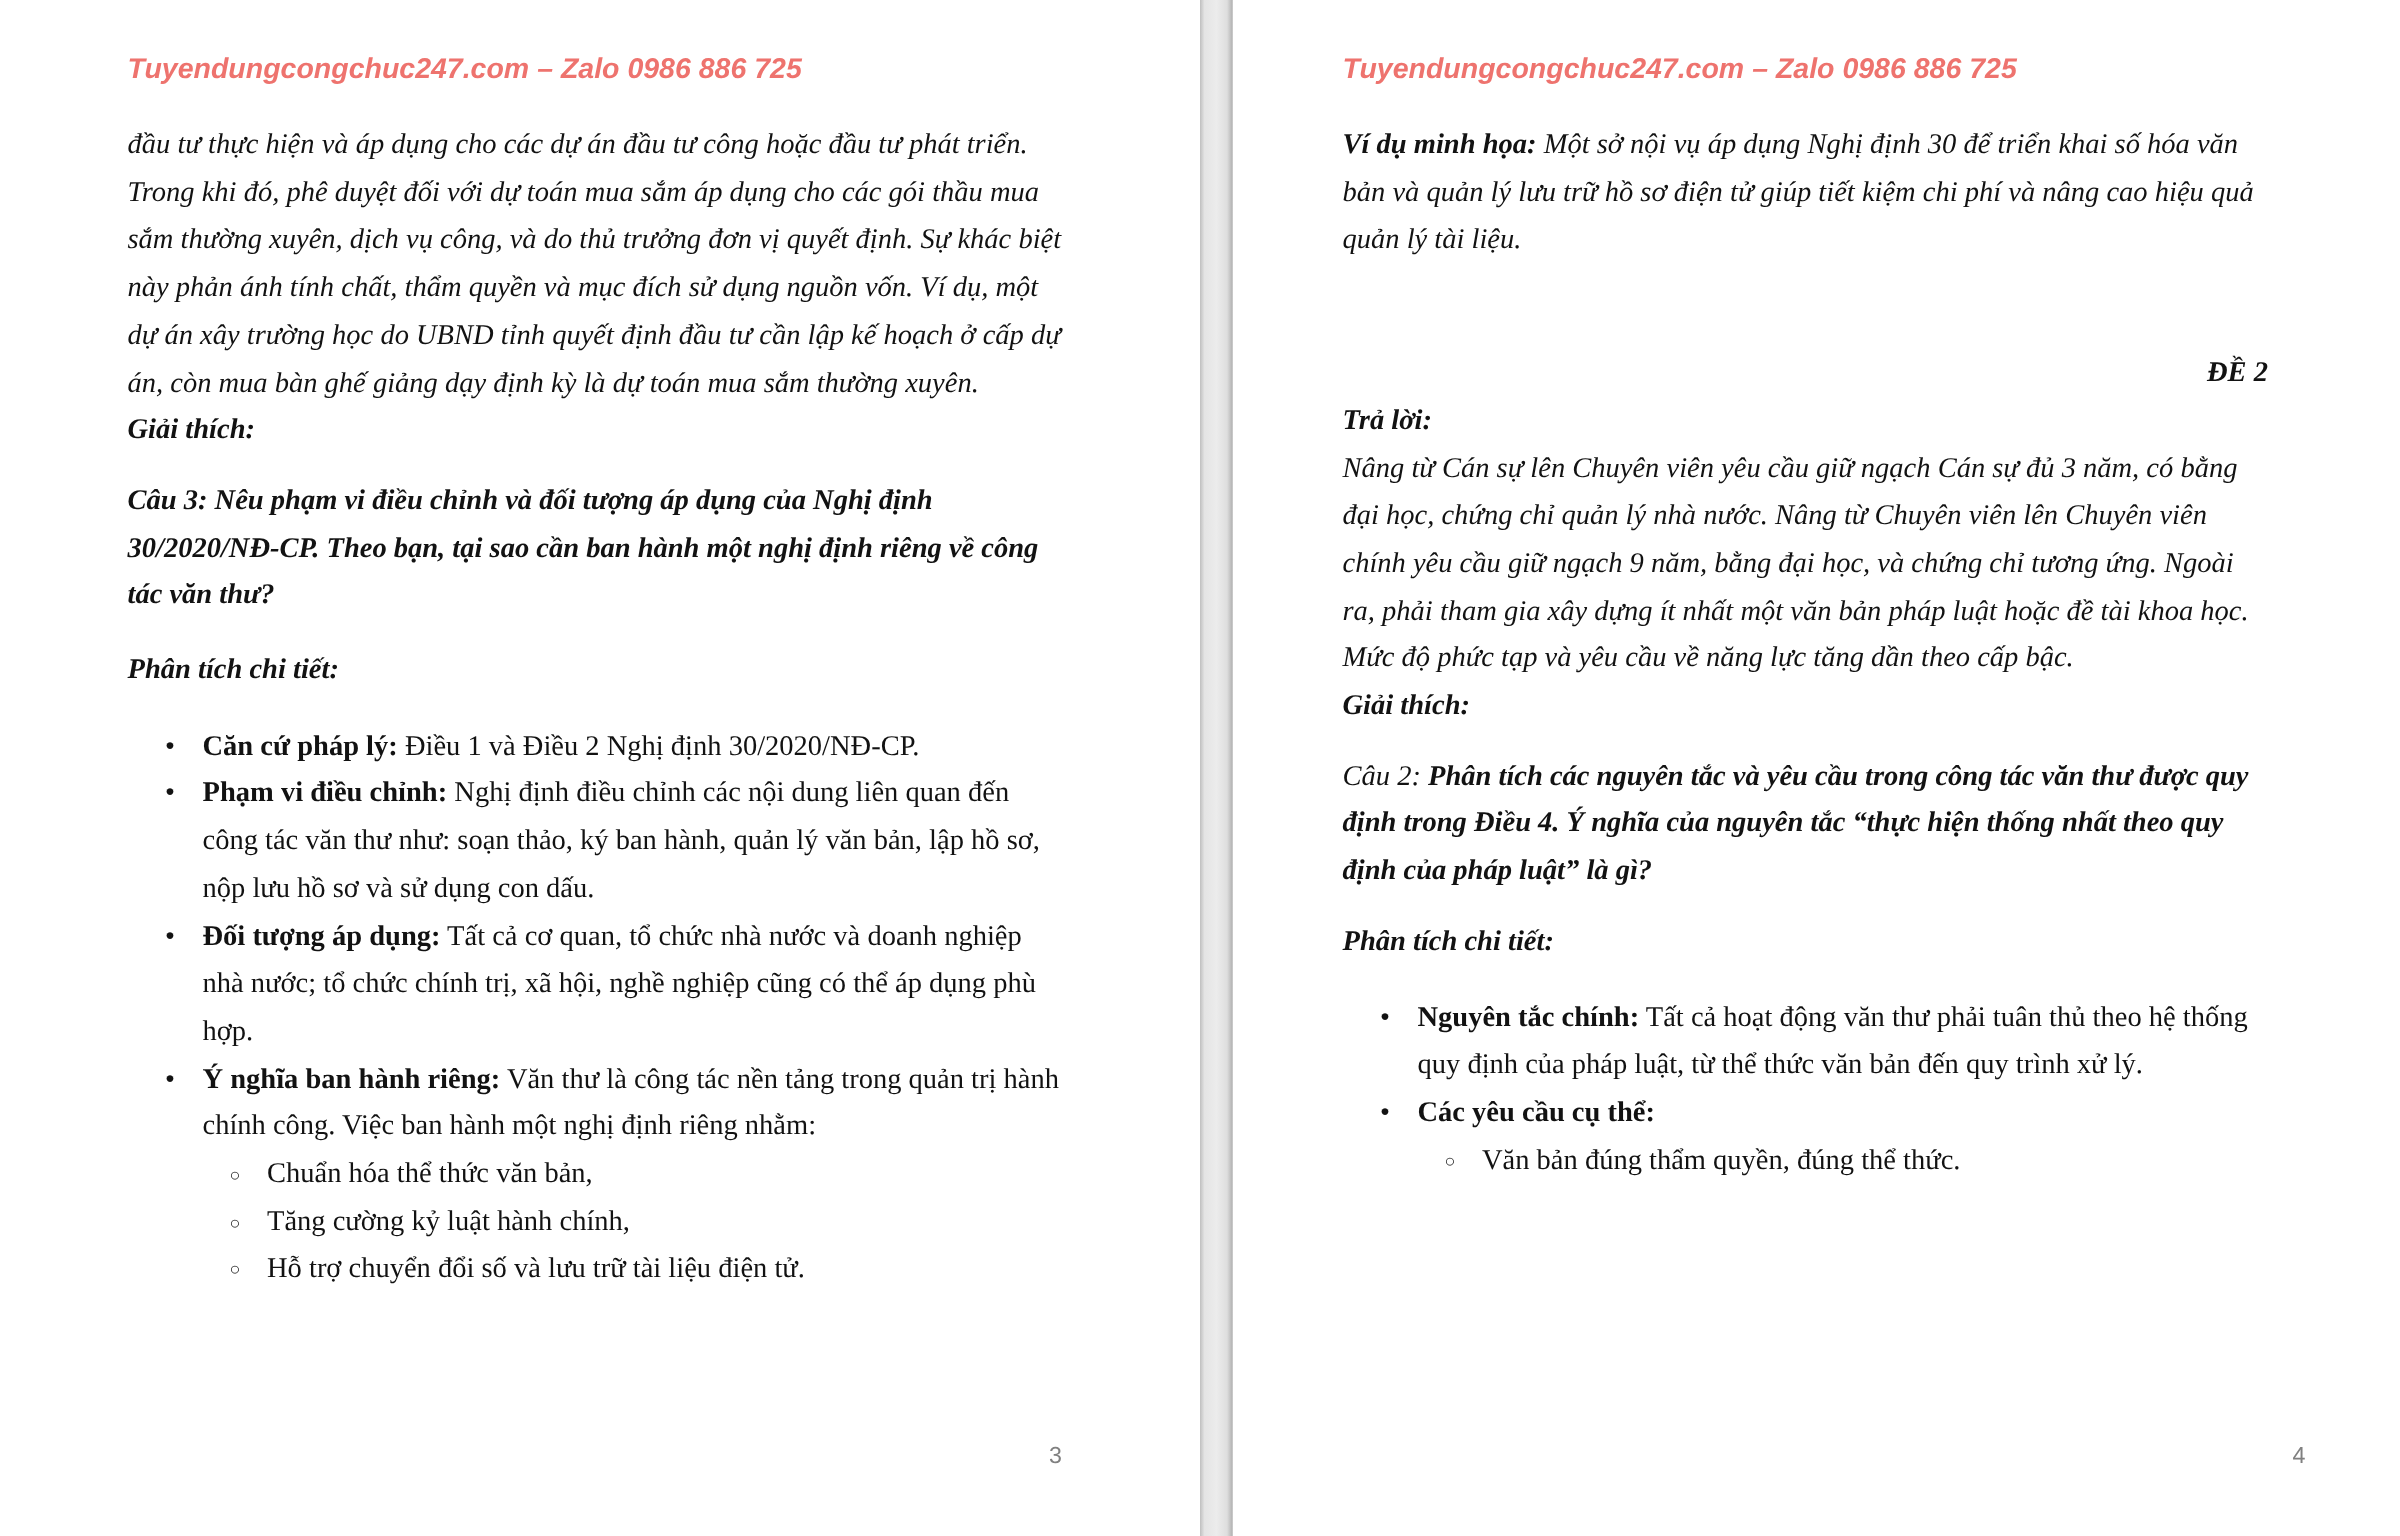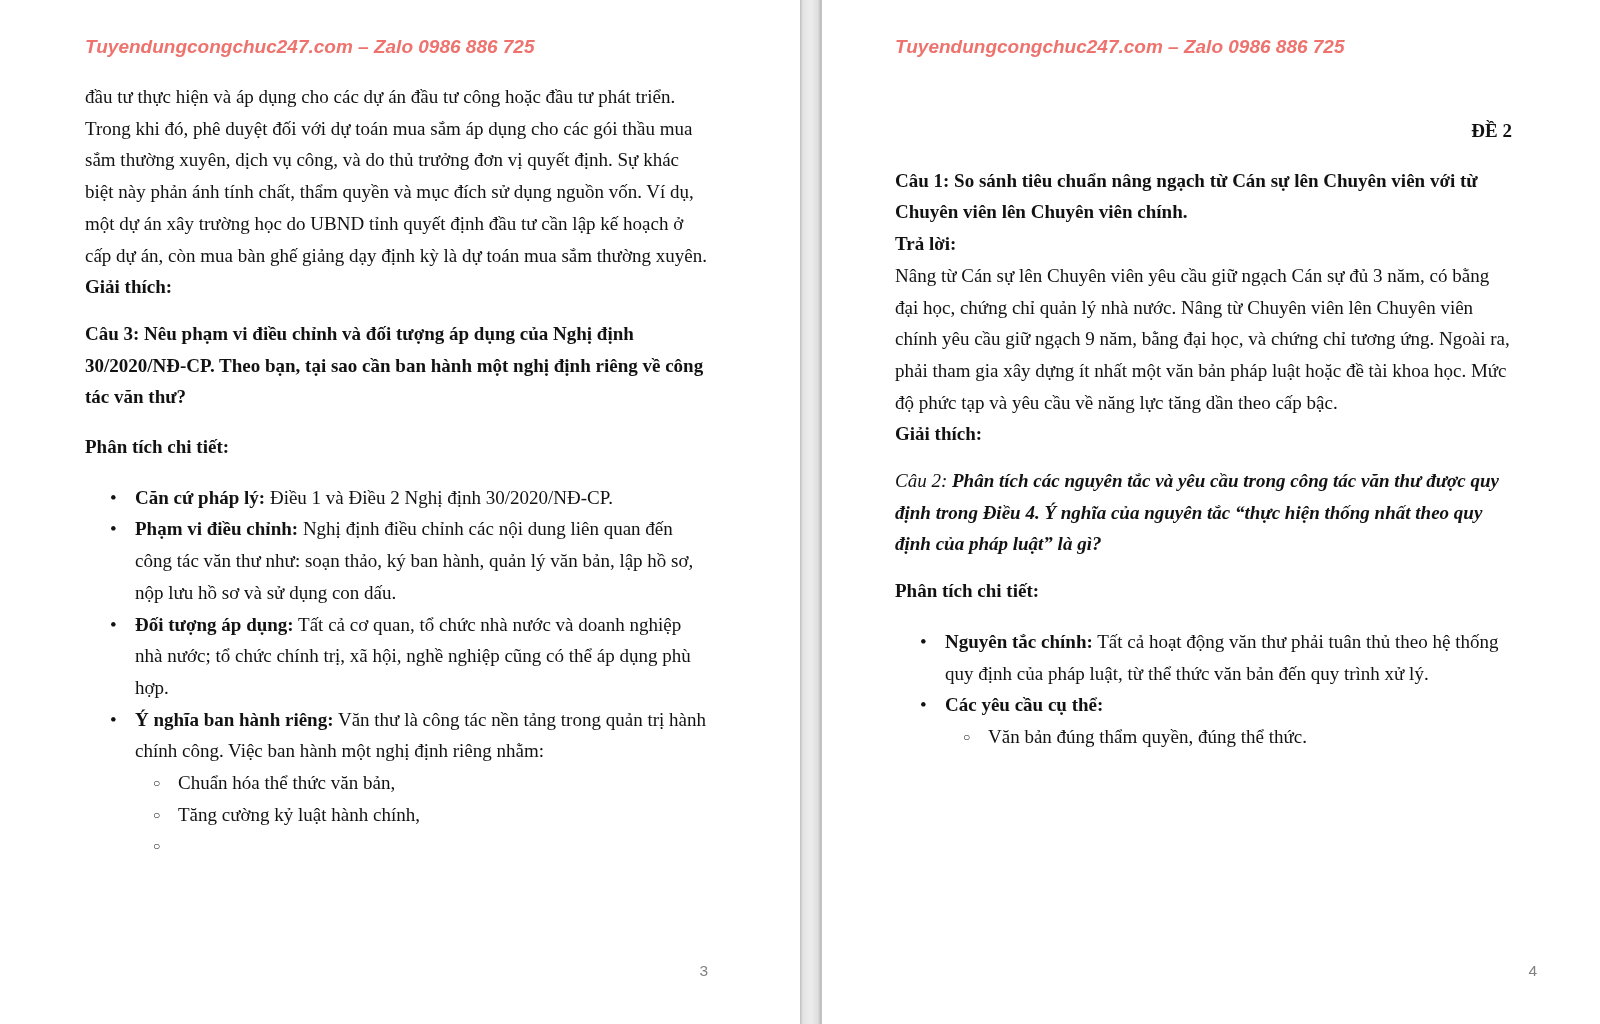--- a/index.html
+++ b/index.html
@@ -51,20 +51,21 @@
     color: #ee736e;
     margin: 36px 0 23px 0;
     letter-spacing: 0px;
   }
   .body-text {
     font-size: 19px;
     line-height: 31.7px;
   }
   p {
     margin: 0;
+    font-style: italic;
   }
   .bold { font-weight: bold; }
   .italic { font-style: italic; }
   .gap-before-sm { margin-top: 15px; }
   .gap-before-md { margin-top: 18px; }
   .gap-before-lg { margin-top: 57px; }
   .gap-after-sm { margin-bottom: 19px; }
   .center { text-align: right; }
 
   ul.bullets {
@@ -144,39 +145,40 @@
             <li>
               <span class="subbullet-marker">○</span>
               <span>Chuẩn hóa thể thức văn bản,</span>
             </li>
             <li>
               <span class="subbullet-marker">○</span>
               <span>Tăng cường kỷ luật hành chính,</span>
             </li>
             <li>
               <span class="subbullet-marker">○</span>
+              <span>Hỗ trợ chuyển đổi số và lưu trữ tài liệu điện tử.</span>
             </li>
           </ul>
         </li>
       </ul>
     </div>
 
     <div class="page-number">3</div>
   </div>
 
   <div class="page-gap"></div>
 
   <div class="page page-right">
     <div class="site-header">Tuyendungcongchuc247.com – Zalo 0986 886 725</div>
 
     <div class="body-text">
+      <p><span class="bold">Ví dụ minh họa:</span><span> Một sở nội vụ áp dụng Nghị định 30 để triển khai số hóa văn bản và quản lý lưu trữ hồ sơ điện tử giúp tiết kiệm chi phí và nâng cao hiệu quả quản lý tài liệu.</span></p>
 
       <p class="bold center gap-before-lg">ĐỀ 2</p>
 
-      <p class="bold gap-before-md">Câu 1: So sánh tiêu chuẩn nâng ngạch từ Cán sự lên Chuyên viên với từ Chuyên viên lên Chuyên viên chính.</p>
       <p class="bold">Trả lời:</p>
       <p>Nâng từ Cán sự lên Chuyên viên yêu cầu giữ ngạch Cán sự đủ 3 năm, có bằng đại học, chứng chỉ quản lý nhà nước. Nâng từ Chuyên viên lên Chuyên viên chính yêu cầu giữ ngạch 9 năm, bằng đại học, và chứng chỉ tương ứng. Ngoài ra, phải tham gia xây dựng ít nhất một văn bản pháp luật hoặc đề tài khoa học. Mức độ phức tạp và yêu cầu về năng lực tăng dần theo cấp bậc.</p>
 
       <p class="bold">Giải thích:</p>
 
       <p class="italic gap-before-sm"><span>Câu 2: </span><span class="bold">Phân tích các nguyên tắc và yêu cầu trong công tác văn thư được quy định trong Điều 4. Ý nghĩa của nguyên tắc “thực hiện thống nhất theo quy định của pháp luật” là gì?</span></p>
 
       <p class="bold gap-before-sm gap-after-sm">Phân tích chi tiết:</p>
 
       <ul class="bullets">

